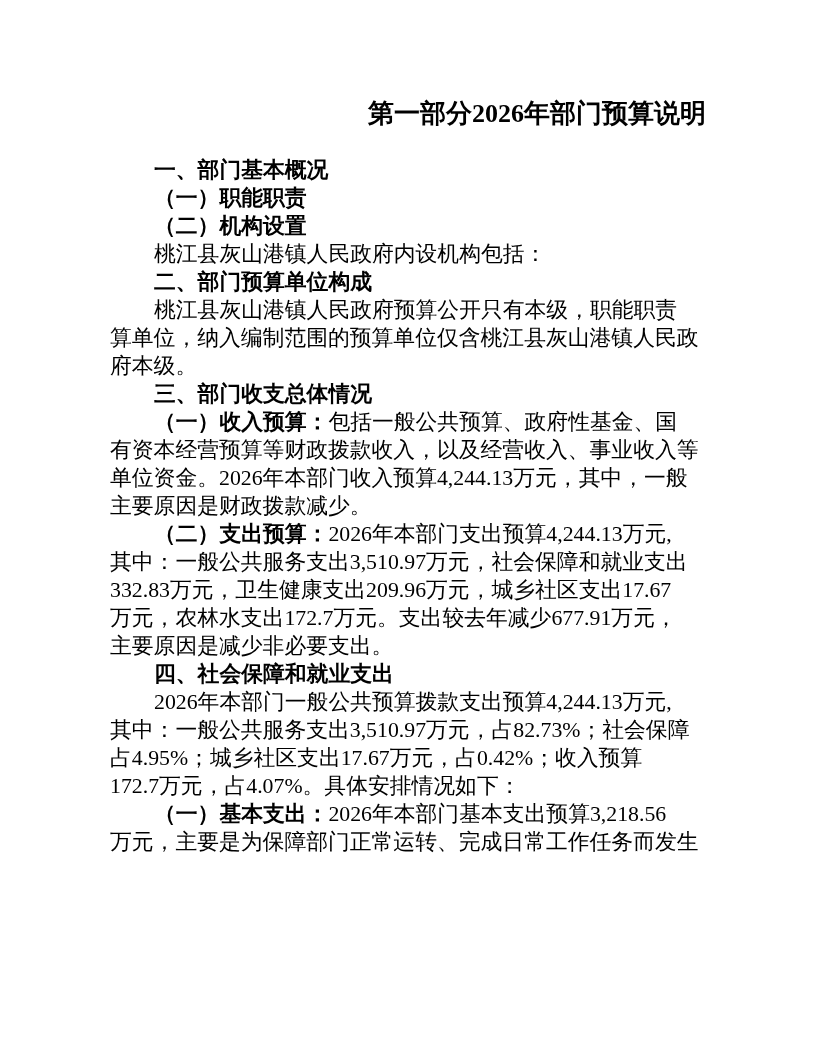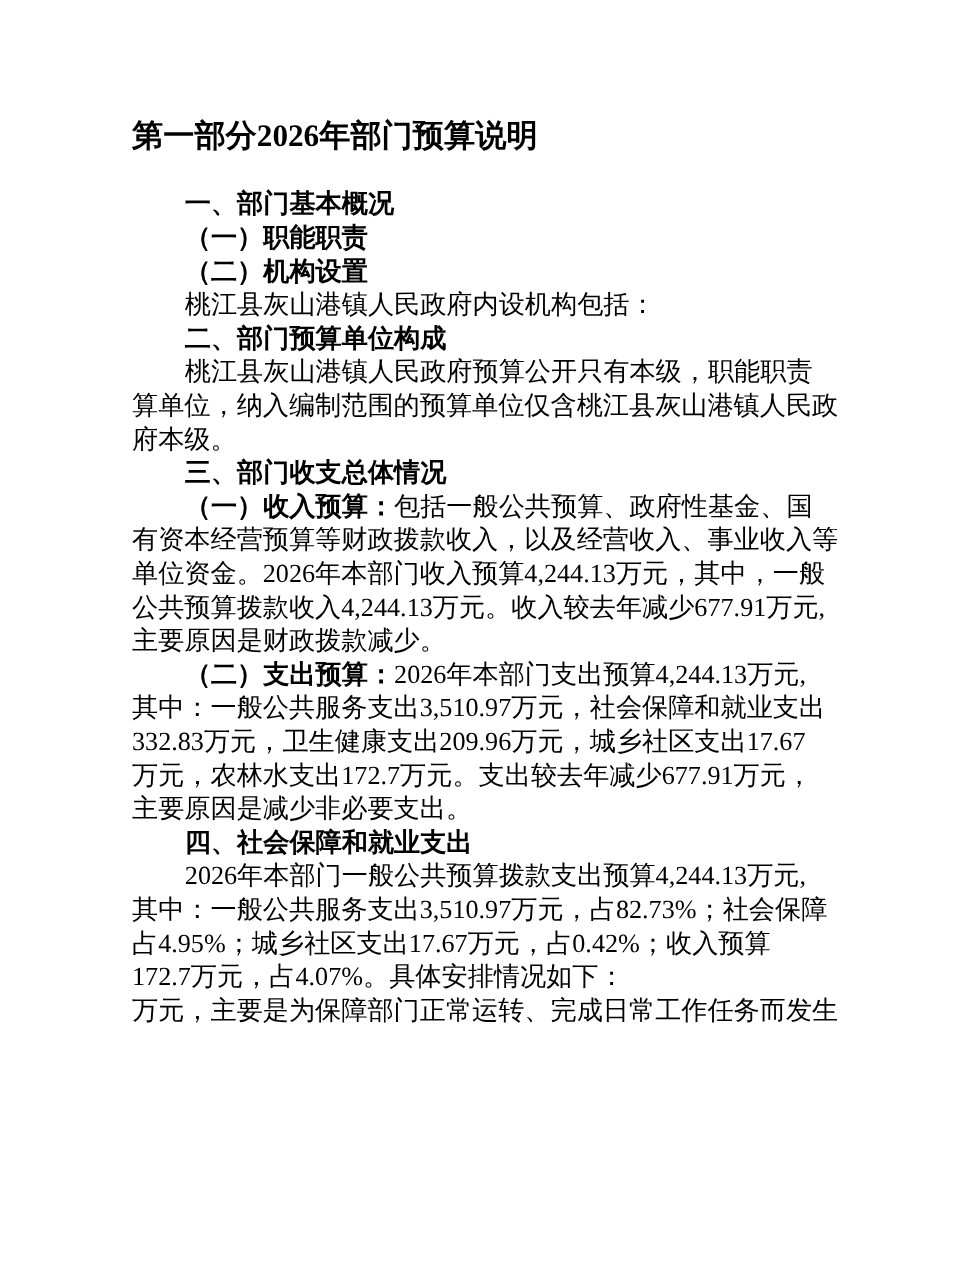--- a/index.html
+++ b/index.html
@@ -15,21 +15,21 @@
     color: #000000;
     overflow: hidden;
     font-family: "Liberation Serif", serif;
   }
   .title {
     position: absolute;
     top: 96px;
     left: 110px;
     width: 596px;
     margin: 0;
-    text-align: left;
+    text-align: right;
     font-size: 26px;
     line-height: 36px;
     font-weight: bold;
     font-family: "Liberation Serif", serif;
     white-space: nowrap;
   }
   .content {
     position: absolute;
     top: 156px;
     left: 110px;
@@ -61,27 +61,27 @@
       <div class="line indent"><span class="run-b">（二）机构设置</span></div>
       <div class="line indent"><span>桃江县灰山港镇人民政府内设机构包括：</span></div>
       <div class="line indent"><span class="run-b">二、部门预算单位构成</span></div>
       <div class="line indent"><span>桃江县灰山港镇人民政府预算公开只有本级，职能职责</span></div>
       <div class="line"><span>算单位，纳入编制范围的预算单位仅含桃江县灰山港镇人民政</span></div>
       <div class="line"><span>府本级。</span></div>
       <div class="line indent"><span class="run-b">三、部门收支总体情况</span></div>
       <div class="line indent"><span class="run-b">（一）收入预算：</span><span>包括一般公共预算、政府性基金、国</span></div>
       <div class="line"><span>有资本经营预算等财政拨款收入，以及经营收入、事业收入等</span></div>
       <div class="line"><span>单位资金。2026年本部门收入预算4,244.13万元，其中，一般</span></div>
-      <div class="line"><span>公共预算拨款收入4,244.13万元。收入较去年减少677.91万元,</span></div>
       <div class="line"><span>主要原因是财政拨款减少。</span></div>
       <div class="line indent"><span class="run-b">（二）支出预算：</span><span>2026年本部门支出预算4,244.13万元,</span></div>
       <div class="line"><span>其中：一般公共服务支出3,510.97万元，社会保障和就业支出</span></div>
       <div class="line"><span>332.83万元，卫生健康支出209.96万元，城乡社区支出17.67</span></div>
       <div class="line"><span>万元，农林水支出172.7万元。支出较去年减少677.91万元，</span></div>
       <div class="line"><span>主要原因是减少非必要支出。</span></div>
       <div class="line indent"><span class="run-b">四、社会保障和就业支出</span></div>
       <div class="line indent"><span>2026年本部门一般公共预算拨款支出预算4,244.13万元,</span></div>
       <div class="line"><span>其中：一般公共服务支出3,510.97万元，占82.73%；社会保障</span></div>
       <div class="line"><span>占4.95%；城乡社区支出17.67万元，占0.42%；收入预算</span></div>
       <div class="line"><span>172.7万元，占4.07%。具体安排情况如下：</span></div>
+      <div class="line indent"><span class="run-b">（一）基本支出：</span><span>2026年本部门基本支出预算3,218.56</span></div>
       <div class="line"><span>万元，主要是为保障部门正常运转、完成日常工作任务而发生</span></div>
     </div>
 </div>
 
 </body></html>

